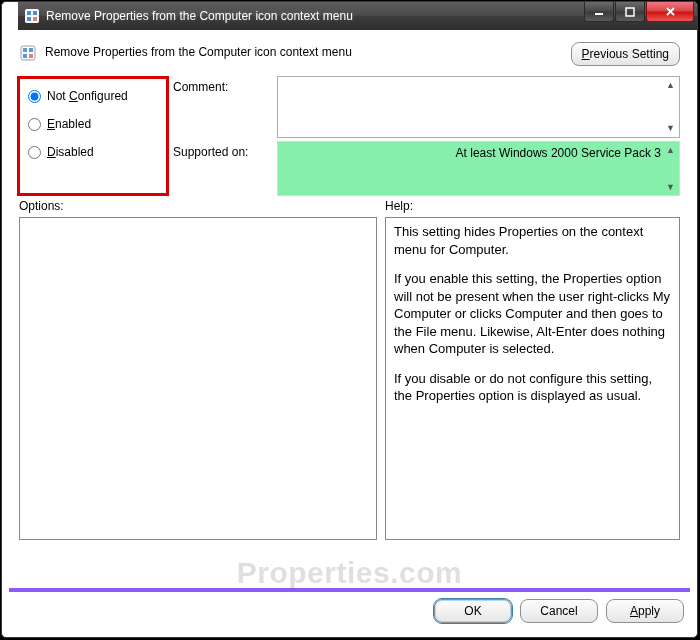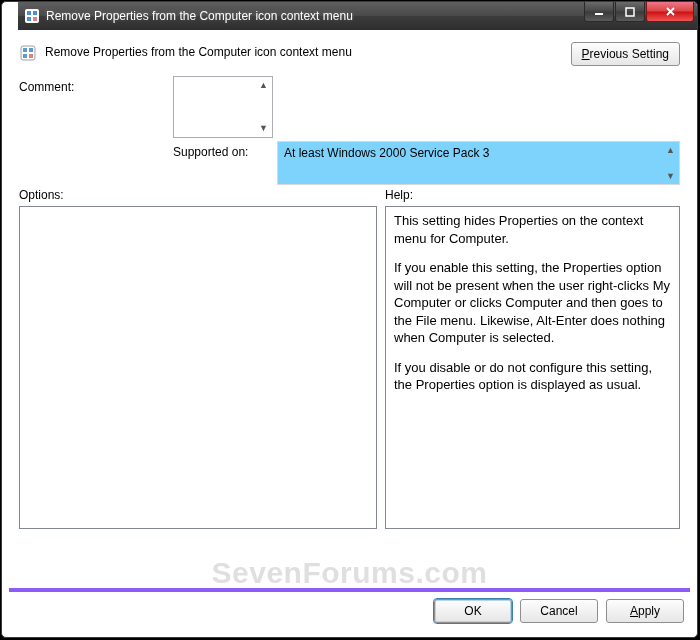--- a/index.html
+++ b/index.html
@@ -59,21 +59,21 @@
   .hdr-row { display:flex; align-items:flex-start; margin-bottom:4px; }
   .hdr-icon {
     width:18px; height:18px; margin-right:8px; margin-top:2px;
     display:inline-flex; align-items:center; justify-content:center;
   }
   .hdr-title { flex:1; padding-top:3px; }
   .hdr-buttons { display:flex; gap:8px; }
   .gp-btn {
     min-width:100px; height:24px;
     background: linear-gradient(to bottom,#fdfdfd,#e6e6e6);
-    border:1px solid #8e8f8f; border-radius:3px;
+    border:1px solid #8e8f8f; border-radius:8px;
     font-family:inherit; font-size:12px;
     cursor:pointer;
     padding:0 10px;
   }
   .gp-btn .ul { text-decoration: underline; }
   .midgrid {
     display:grid;
     grid-template-columns: 150px 100px 1fr;
     column-gap: 4px;
     margin-top: 10px;
@@ -95,25 +95,26 @@
     border:1px solid #abadb3;
     resize:none;
     font-family:inherit; font-size:12px;
     padding:2px 16px 2px 4px;
   }
   .spin { position:absolute; right:2px; width:15px; display:flex; flex-direction:column; }
   .spin.top { top:2px; } .spin.bot { bottom:6px; }
   .spin-btn { width:15px; height:14px; display:flex;align-items:center;justify-content:center; color:#555; font-size:9px;}
   .supported-box {
     position:relative;
-    width:100%; height:44px;
+    width:100%; height:55px;
     border:1px solid #d6d8dc;
-    background:#7dd3fc;
+    background:#86efac;
     padding:4px 18px 4px 6px;
     font-size:12px;
+    text-align:right;
   }
   .section-lbls { display:flex; margin-top:3px; }
   .section-lbls .left-lbl { width: 366px; }
   .panes { display:flex; gap:8px; margin-top:4px; align-items:stretch; height: 323px;}
   .pane {
     border:1px solid #828790;
     background:#fff;
     padding:5px 8px;
     overflow:hidden;
     font-size:13px;
@@ -186,20 +187,34 @@
             <rect x="10" y="10" width="4" height="4" fill="#d98383"></rect>
           </svg>
       </span>
       <div class="hdr-title">Remove Properties from the Computer icon context menu</div>
       <div class="hdr-buttons">
         <button class="gp-btn"><span></span><span class="ul">P</span><span>revious Setting</span></button>
       </div>
     </div>
 
     <div class="midgrid">
+      <div class="radio-col">
+        <label class="radio-row">
+          <input type="radio" name="st" checked="" style="">
+          <span><span>Not </span><span class="ul">C</span><span>onfigured</span></span>
+        </label>
+        <label class="radio-row">
+          <input type="radio" name="st" style="">
+          <span><span class="ul">E</span><span>nabled</span></span>
+        </label>
+        <label class="radio-row">
+          <input type="radio" name="st" style="">
+          <span><span class="ul">D</span><span>isabled</span></span>
+        </label>
+      </div>
 
       <div class="field-lbl">Comment:</div>
       <div class="comment-wrap">
         <textarea class="comment-box" style=""></textarea>
         <div class="spin top">
             <div class="spin-btn">▲</div>
           </div>
         <div class="spin bot">
             <div class="spin-btn">▼</div>
           </div>
@@ -226,21 +241,21 @@
 
     <div class="panes">
       <div class="pane options"></div>
       <div class="pane help">
         <p>This setting hides Properties on the context menu for Computer.</p>
         <p>If you enable this setting, the Properties option will not be present when the user right-clicks My Computer or clicks Computer and then goes to the File menu.  Likewise, Alt-Enter does nothing when Computer is selected.</p>
         <p>If you disable or do not configure this setting, the Properties option is displayed as usual.</p>
       </div>
     </div>
 
-    <div class="watermark">SevenForums.com</div>
+    <div class="watermark">Properties.com</div>
 
     <div class="bottom-bar">
       <button class="gp-btn default">OK</button>
       <button class="gp-btn">Cancel</button>
       <button class="gp-btn"><span class="ul">A</span><span>pply</span></button>
     </div>
 
   </div>
 </div>
 

